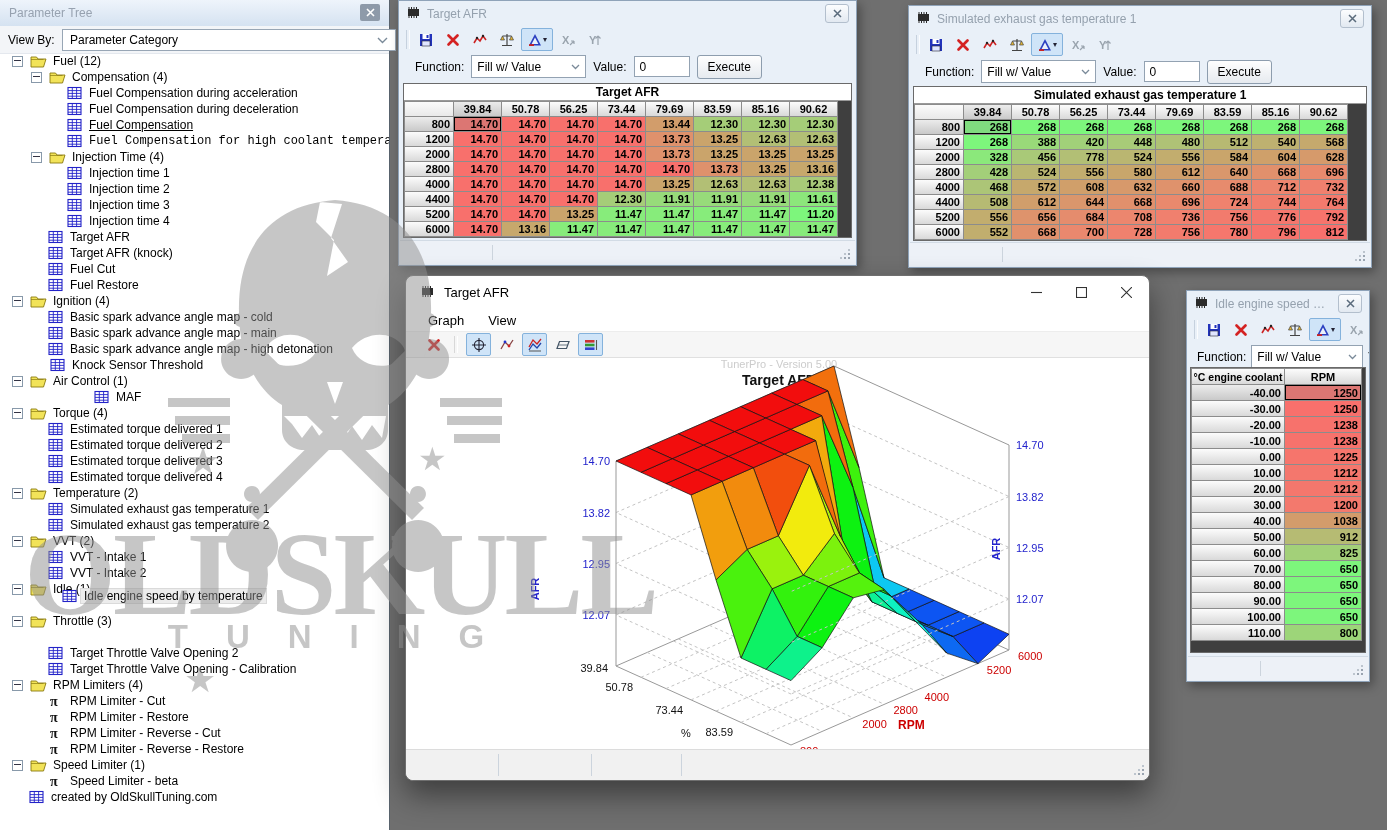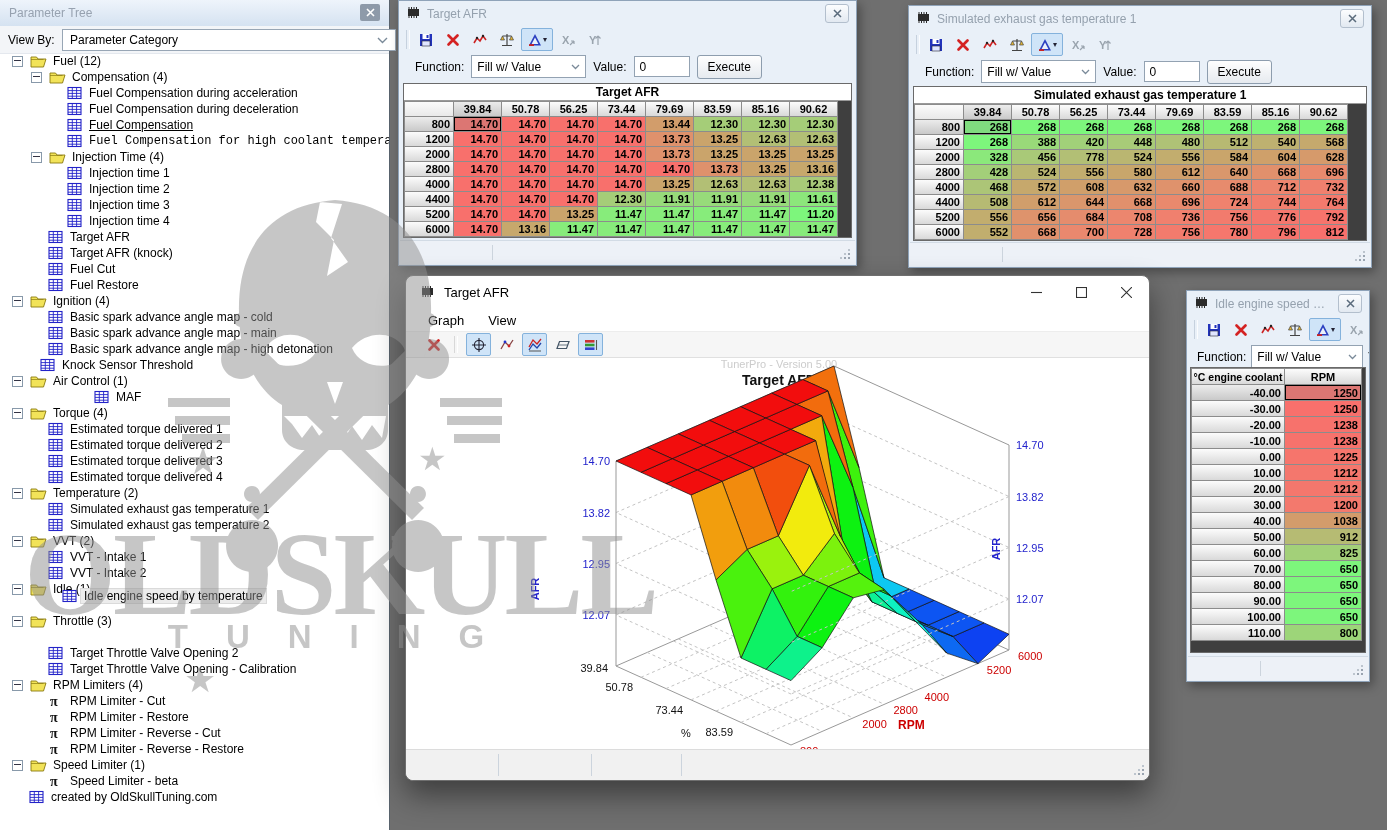--- a/index.html
+++ b/index.html
@@ -280,21 +280,21 @@
         <div class="trow" style="top: 288px; padding-left: 31px;">
           <span style="width:16px;flex:none"></span>
           <span class="tico">
             <svg width="15" height="14">
               <rect x="1" y="1.5" width="13" height="11" fill="#fff" stroke="#2323c8" stroke-width="1.1"></rect>
               <path d="M1 4.6 H14 M1 7.4 H14 M1 10.2 H14 M5.3 1.5 V12.5 M9.6 1.5 V12.5" stroke="#2323c8" stroke-width=".9"></path>
             </svg>
           </span>
           <span class="tlabel">Basic spark advance angle map - high detonation</span>
         </div>
-        <div class="trow" style="top: 304px; padding-left: 23px;">
+        <div class="trow" style="top: 304px; padding-left: 33px;">
           <span style="width:16px;flex:none"></span>
           <span class="tico">
             <svg width="15" height="14">
               <rect x="1" y="1.5" width="13" height="11" fill="#fff" stroke="#2323c8" stroke-width="1.1"></rect>
               <path d="M1 4.6 H14 M1 7.4 H14 M1 10.2 H14 M5.3 1.5 V12.5 M9.6 1.5 V12.5" stroke="#2323c8" stroke-width=".9"></path>
             </svg>
           </span>
           <span class="tlabel">Knock Sensor Threshold</span>
         </div>
         <div class="trow" style="top: 320px; padding-left: 12px;">

